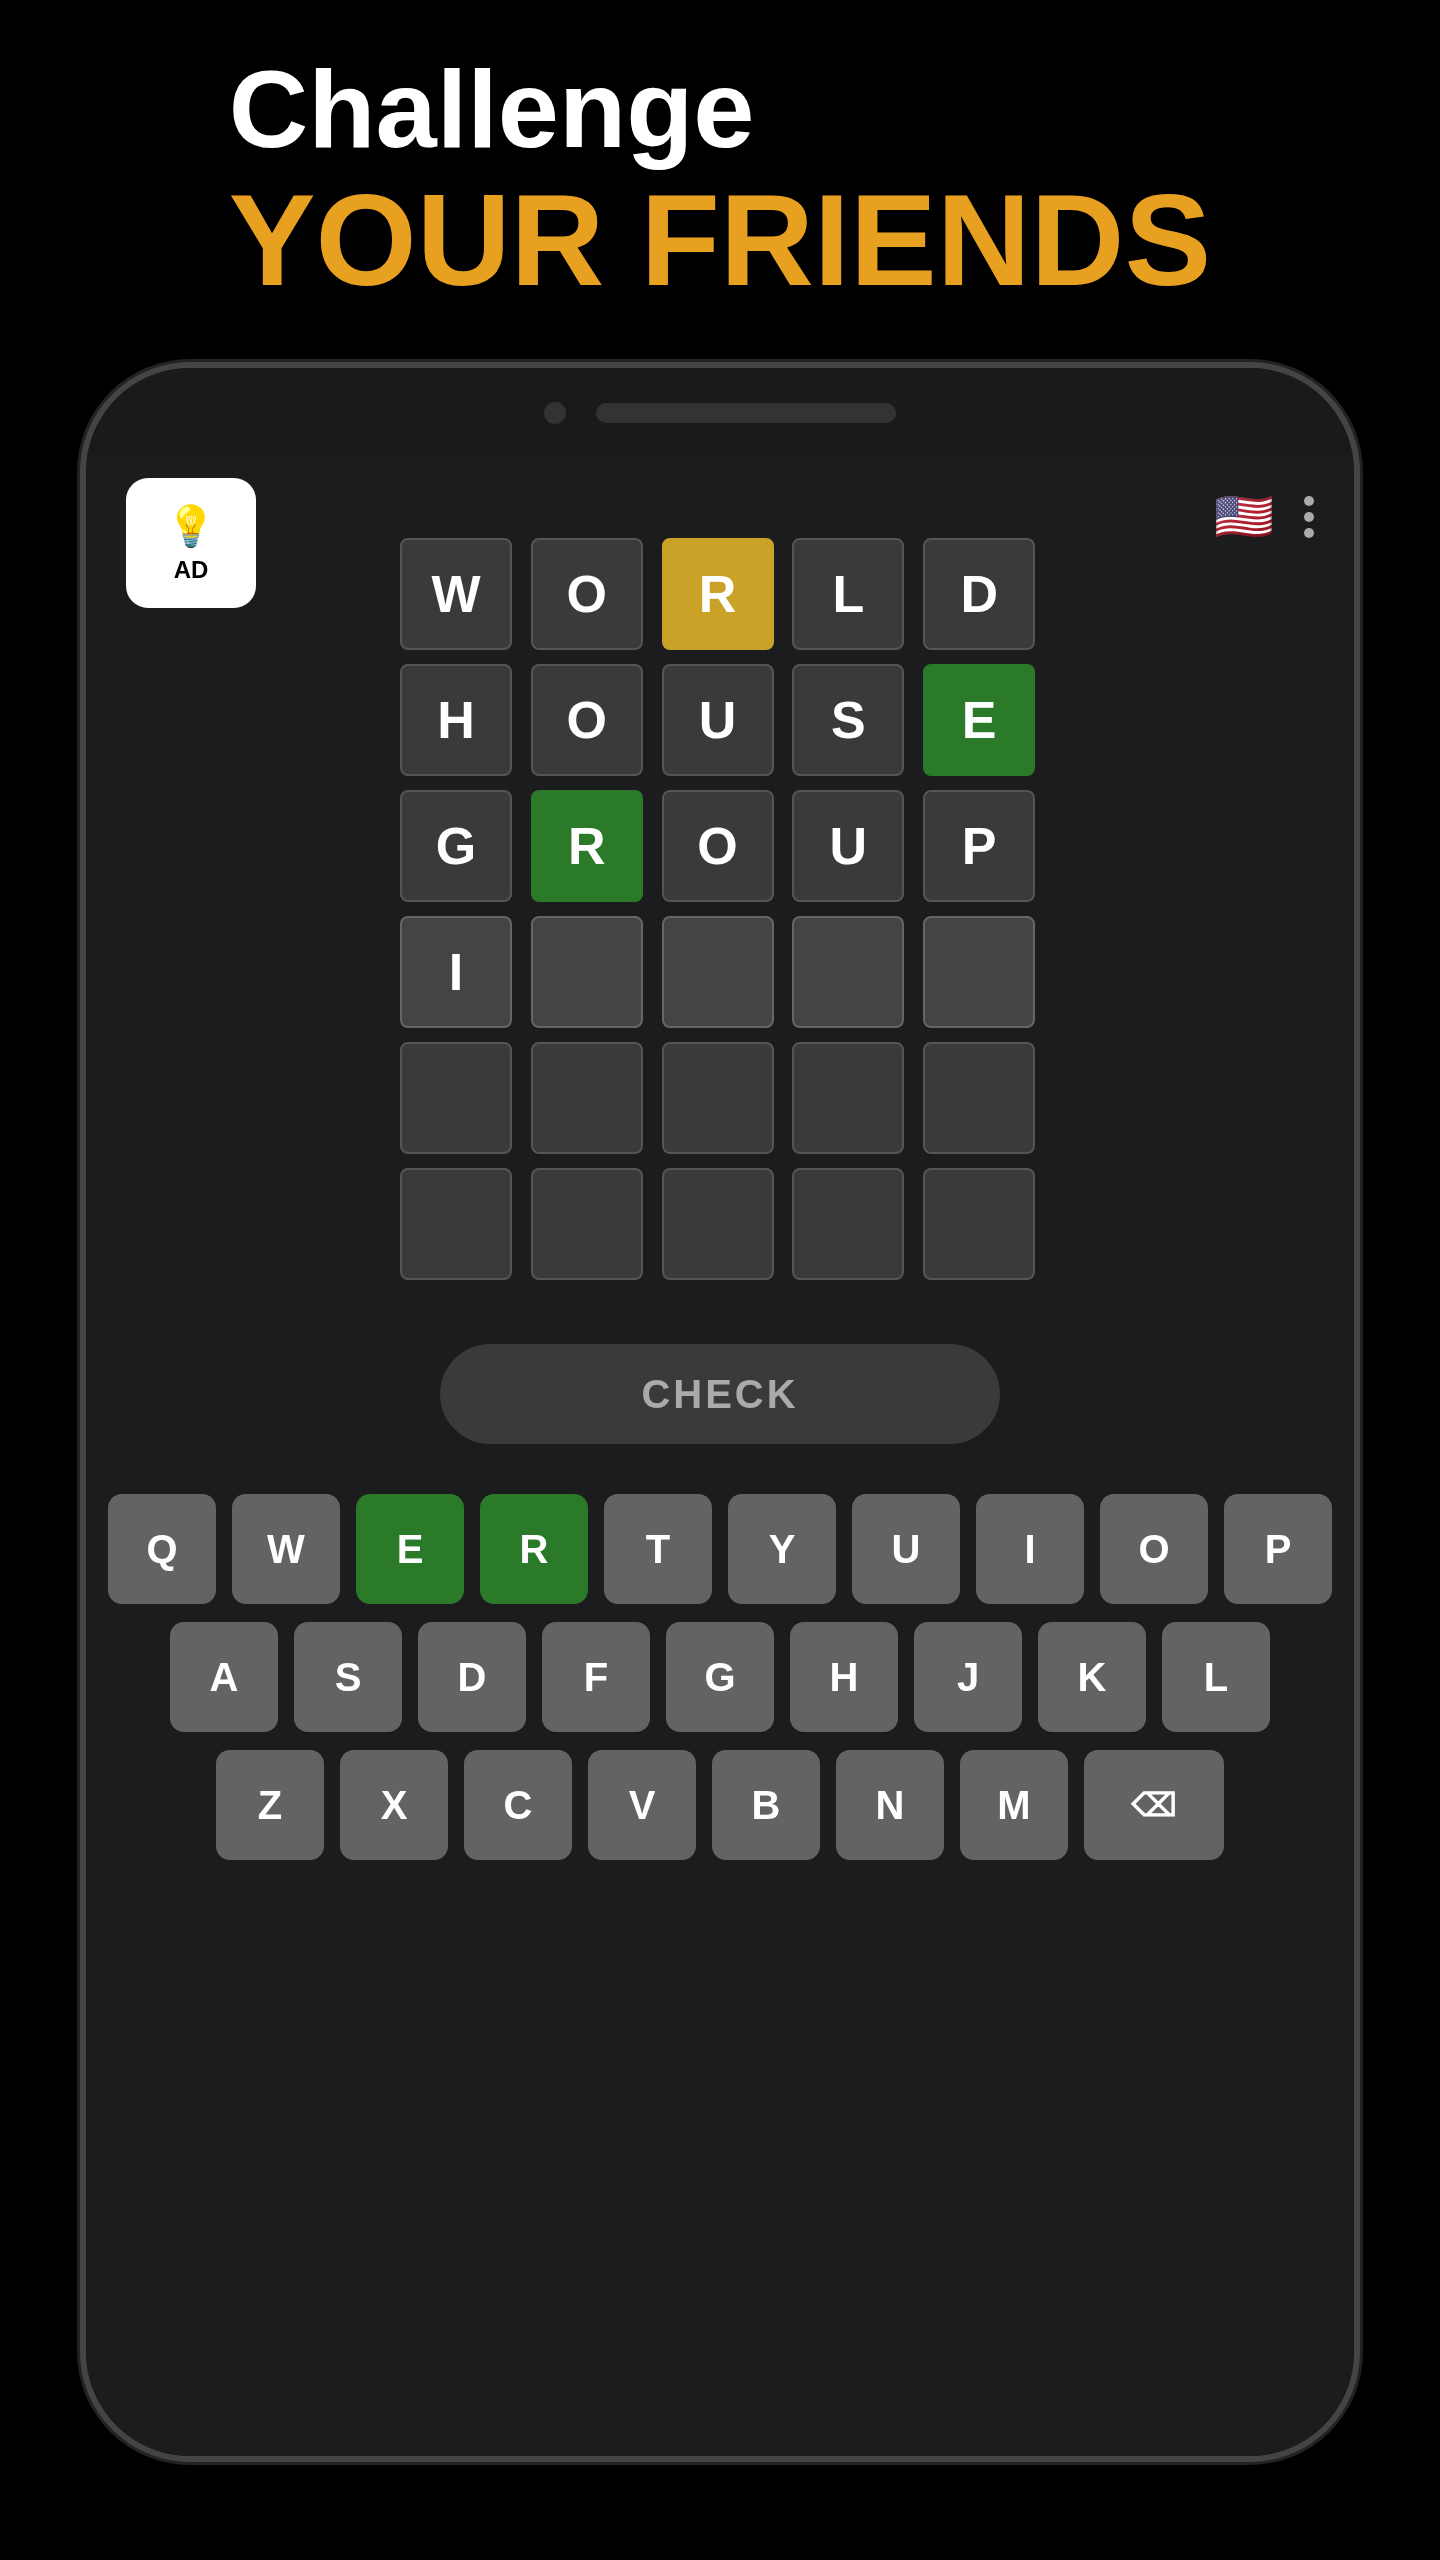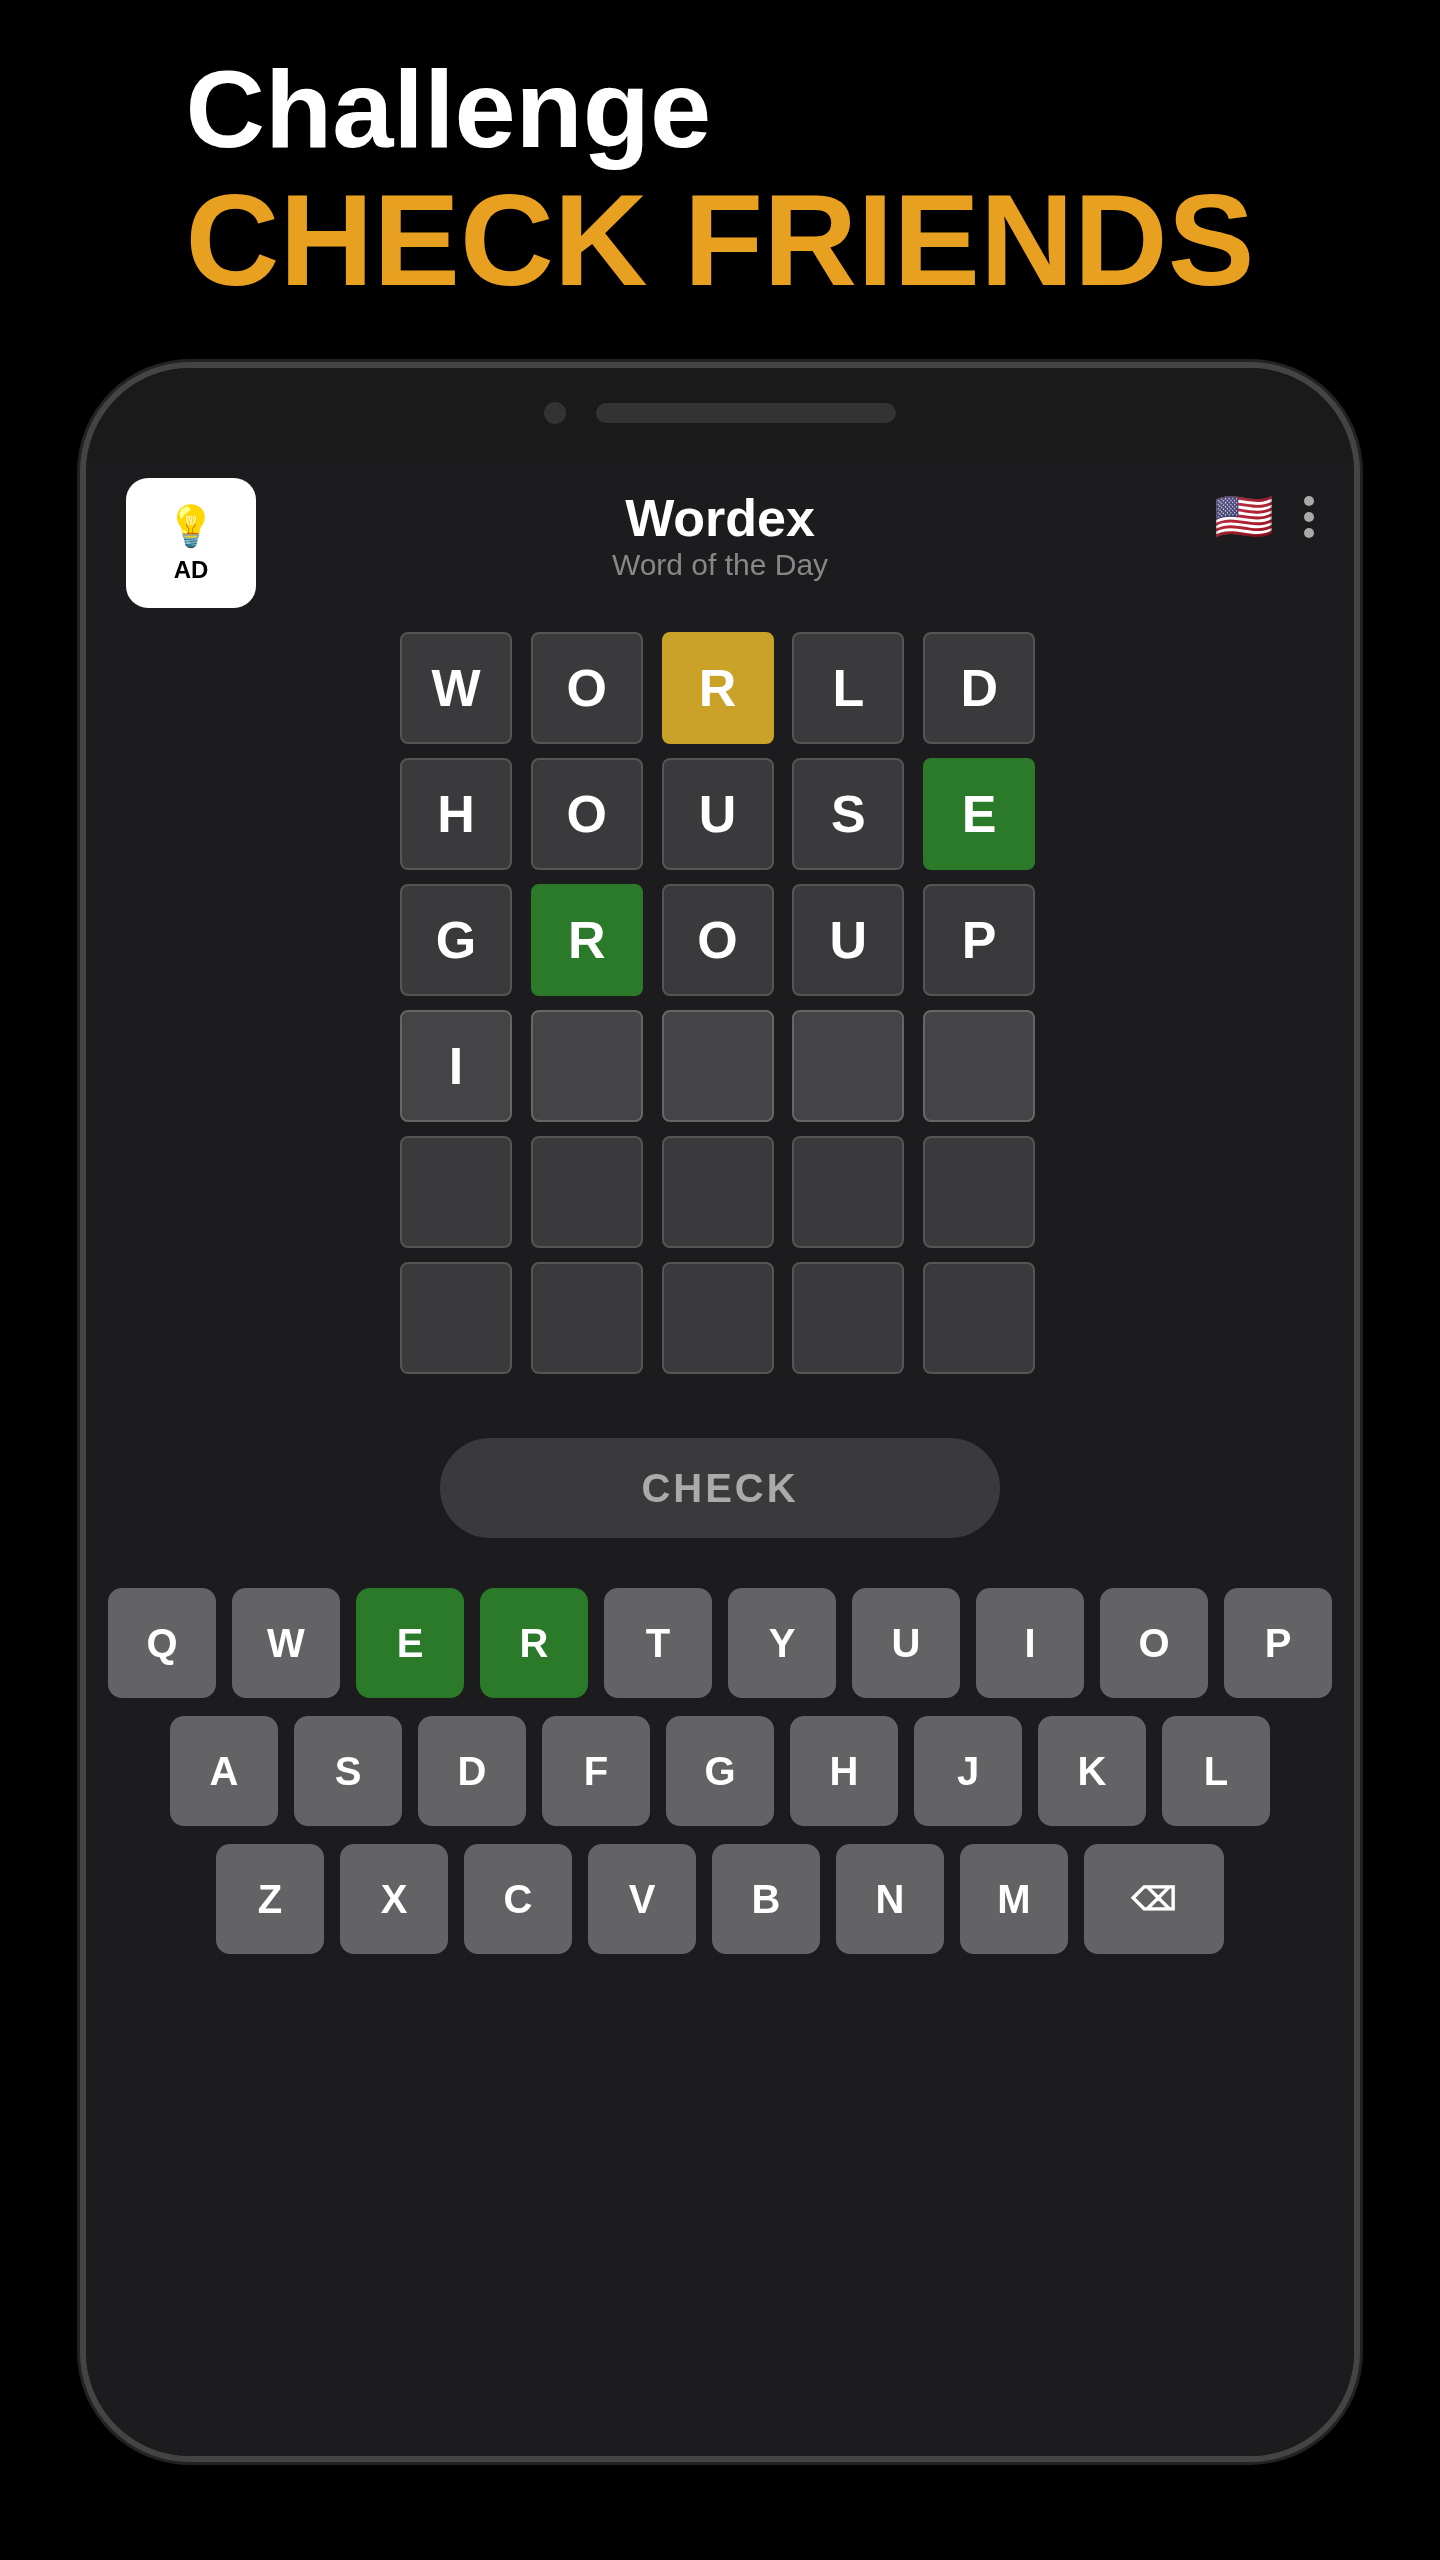--- a/index.html
+++ b/index.html
@@ -281,45 +281,41 @@
       height: 120px;
       background: #555;
       border-radius: 0 4px 4px 0;
     }
   </style>
 </head>
 <body>
 
 <div class="header-text">
   <div class="challenge-text">Challenge</div>
-  <div class="friends-text">CHECK FRIENDS</div>
+  <div class="friends-text">YOUR FRIENDS</div>
 </div>
 
 <div class="phone-wrapper">
   <div class="phone-frame">
 
     <div class="phone-side-button"></div>
 
     <div class="phone-top-bar">
       <div class="camera-dot"></div>
       <div class="speaker-bar"></div>
     </div>
 
     <div class="app-content">
 
       <div class="app-header">
         <div class="ad-badge">
           <span class="ad-bulb">💡</span>
           <span class="ad-label">AD</span>
         </div>
 
-        <div class="app-title-block">
-          <div class="app-title">Wordex</div>
-          <div class="app-subtitle">Word of the Day</div>
-        </div>
 
         <div class="header-icons">
           <span class="flag-icon">🇺🇸</span>
           <div class="menu-dots">
             <div class="dot"></div>
             <div class="dot"></div>
             <div class="dot"></div>
           </div>
         </div>
       </div>

